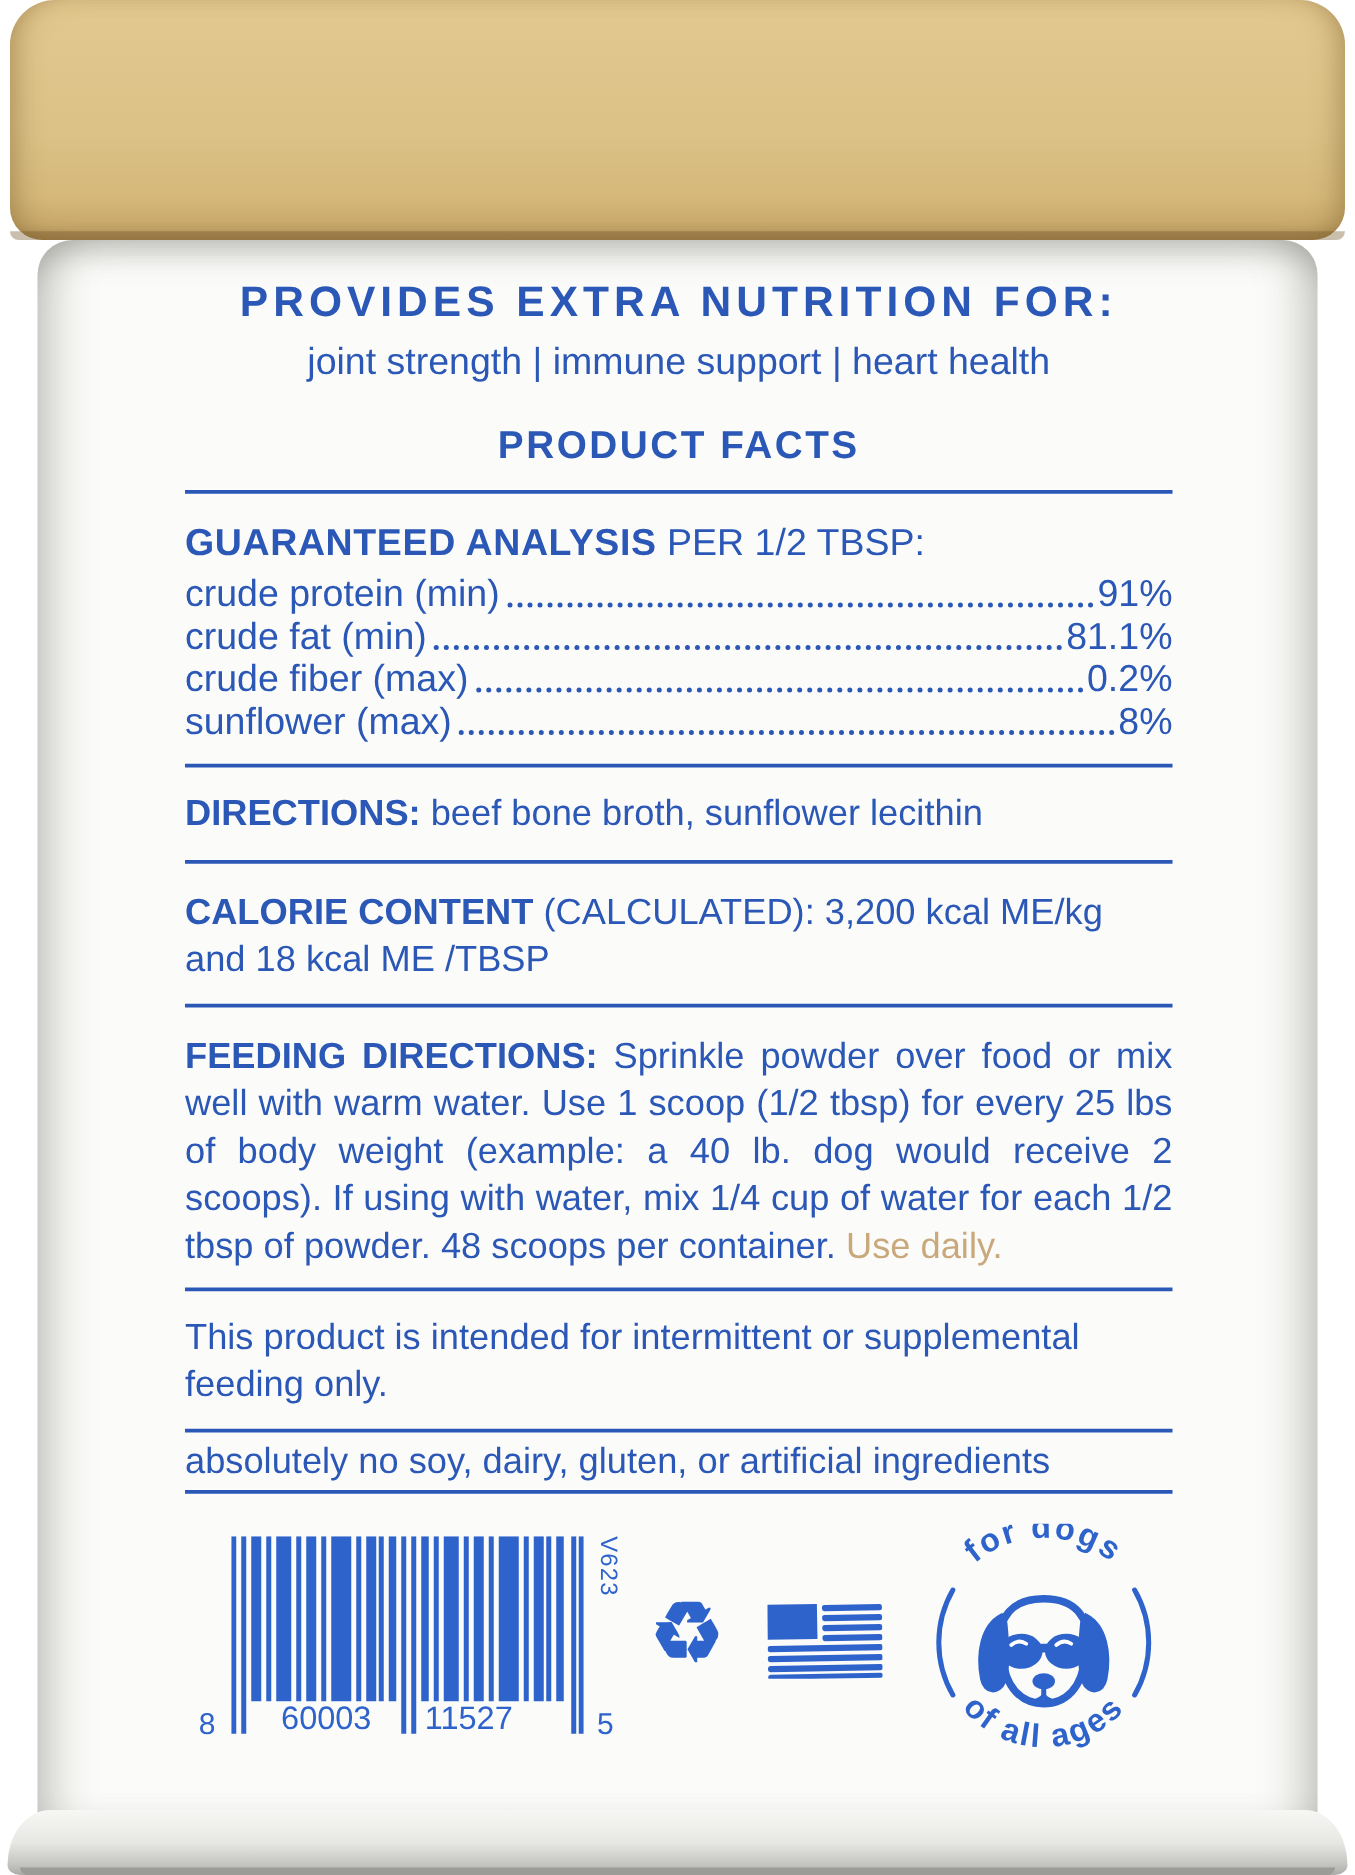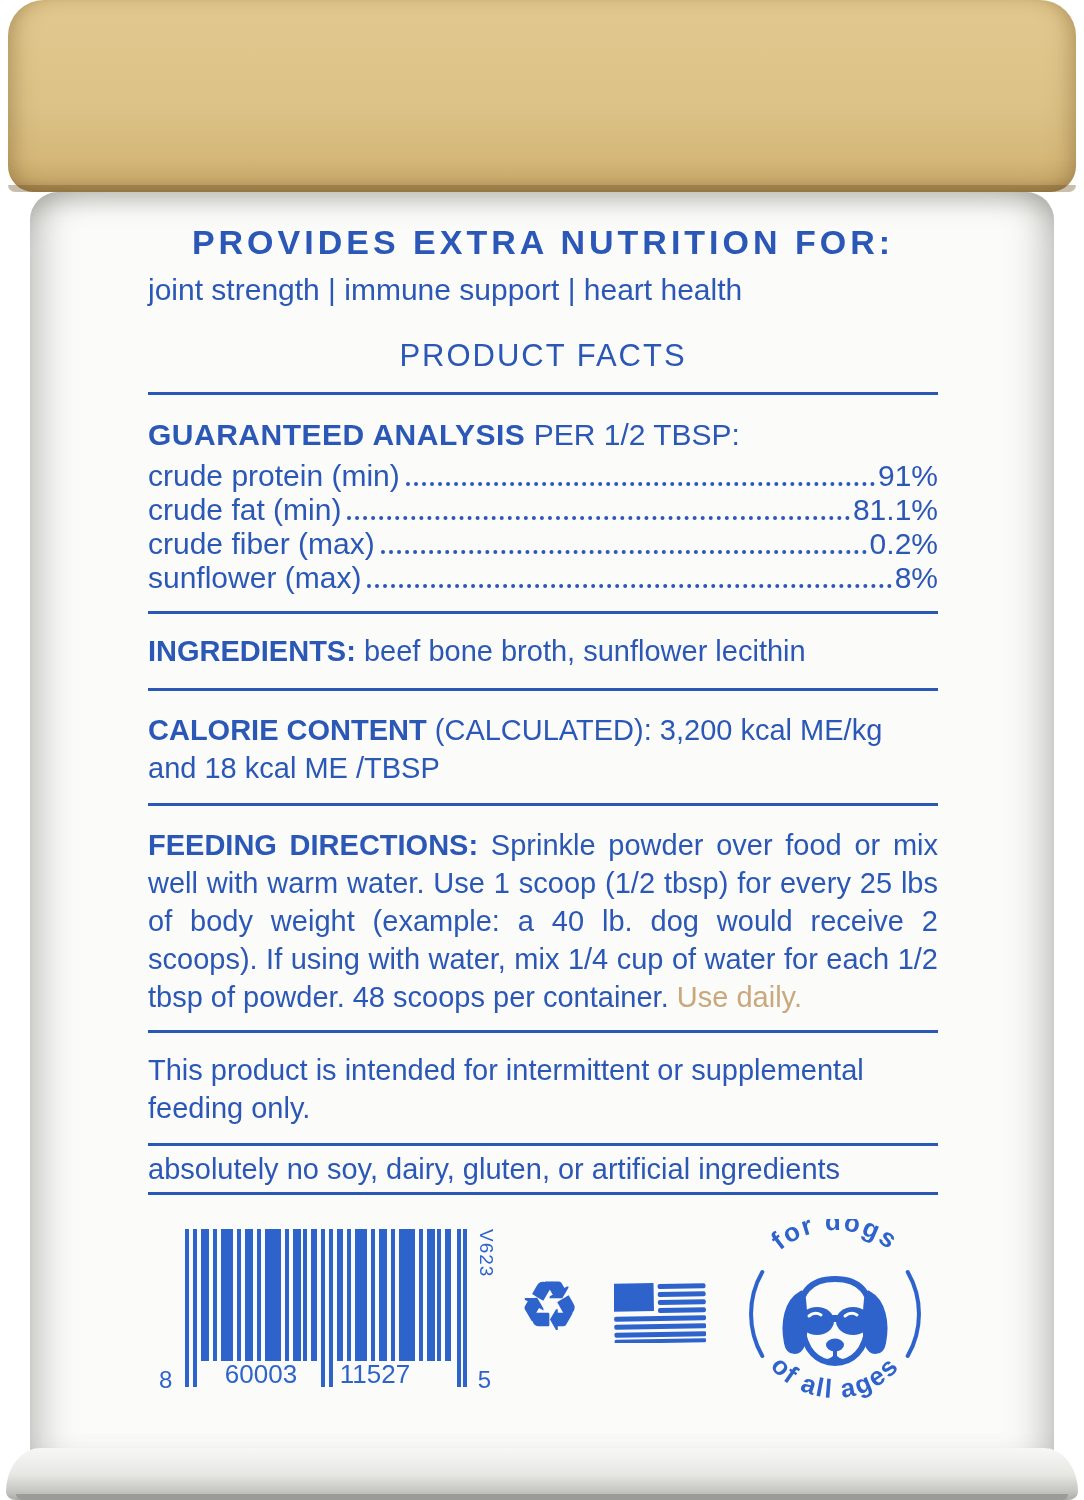--- a/index.html
+++ b/index.html
@@ -25,22 +25,22 @@
                inset 0 24px 26px -16px rgba(100,100,92,.35);}
   .base{position:absolute;left:6px;right:6px;bottom:0;height:52px;
     background:linear-gradient(180deg,#f7f7f5 0%,#e7e7e4 50%,#c6c6c3 82%,#ababa8 100%);
     border-radius:34px 34px 10px 10px / 44px 44px 8px 8px;}
   .base::after{content:"";position:absolute;left:10px;right:10px;bottom:0;height:6px;
     background:#9b9b98;border-radius:0 0 8px 8px;}
 
   
   .label{position:absolute;left:148px;top:222px;width:790px;color:var(--blue);}
   .h1{font-size:34px;line-height:40px;font-weight:bold;letter-spacing:4px;text-align:center;margin-bottom:10px;}
-  .subtitle{font-size:30px;line-height:36px;text-align:left;margin-bottom:30px;}
-  .facts-title{font-size:31px;line-height:36px;font-weight:normal;letter-spacing:2px;text-align:center;margin-bottom:18px;}
+  .subtitle{font-size:30px;line-height:36px;text-align:center;margin-bottom:30px;}
+  .facts-title{font-size:31px;line-height:36px;font-weight:bold;letter-spacing:2px;text-align:center;margin-bottom:18px;}
   .rule{border:none;border-top:3.5px solid var(--blue);margin:0;}
 
   .ga{margin-top:22px;}
   .ga-heading{font-size:30px;line-height:36px;margin-bottom:6px;}
   .ga-heading .b{font-weight:bold;letter-spacing:.5px;}
   .ga-row{display:flex;align-items:flex-end;font-size:30px;line-height:34px;}
   .ga-row .leader{flex:1;border-bottom:4px dotted var(--blue);margin:0 3px 7px 6px;}
   .ga-row .val{flex-shrink:0;}
   .ga-rows{margin-bottom:16px;}
 
@@ -107,21 +107,21 @@
         <div class="ga-row">
           <span>sunflower (max)</span>
           <span class="leader"></span>
           <span class="val">8%</span>
         </div>
       </div>
       <hr class="rule">
     </div>
 
     <p class="para ingredients">
-      <span class="b">INGREDIENTS:</span>
+      <span class="b">DIRECTIONS:</span>
       <span>beef bone broth, sunflower lecithin</span>
     </p>
     <hr class="rule">
 
     <p class="para calorie">
       <span class="b">CALORIE CONTENT</span>
       <span>(CALCULATED): 3,200 kcal ME/kg and 18 kcal ME /TBSP</span>
     </p>
     <hr class="rule">
 

